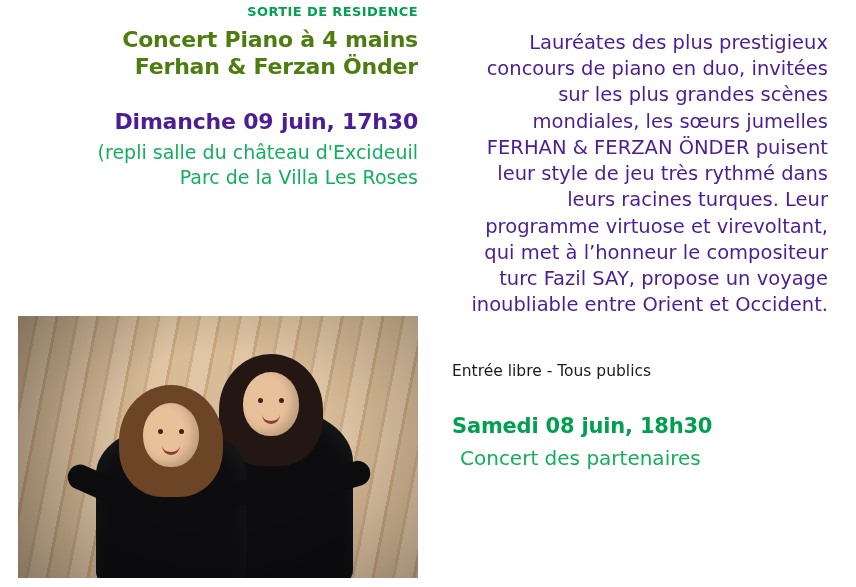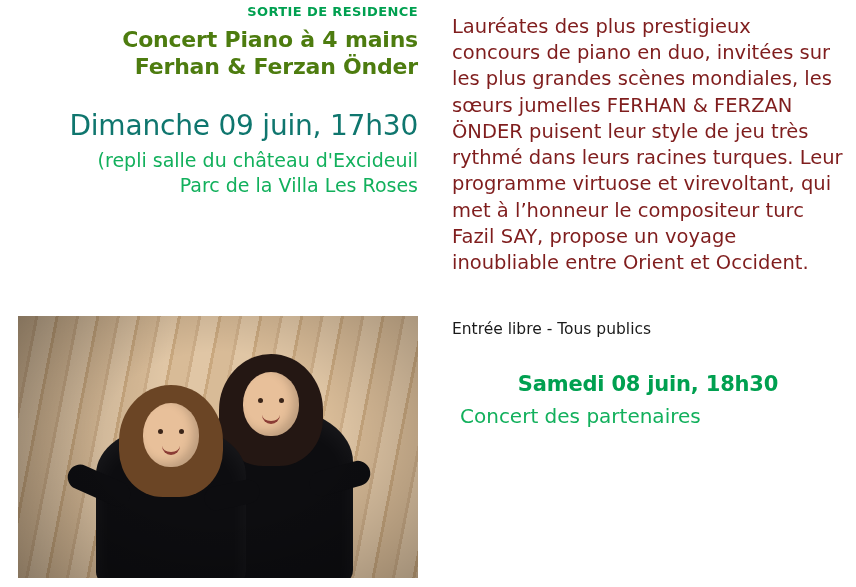--- a/index.html
+++ b/index.html
@@ -39,23 +39,23 @@
   .title {
     font-size: 22px;
     line-height: 1.22;
     font-weight: bold;
     color: #4d7c0f;
     margin: 0;
     letter-spacing: -0.2px;
   }
   .title .line { display: block; }
   .date-line {
-    color: #0f766e;
-    font-size: 28px;
-    font-weight: normal;
+    color: #4c1d95;
+    font-size: 22px;
+    font-weight: bold;
     margin: 28px 0 6px 0;
     letter-spacing: -0.2px;
   }
   .venue {
     color: #12b05c;
     font-size: 19px;
     line-height: 1.32;
     margin: 0;
   }
   .venue .line { display: block; }
@@ -146,35 +146,35 @@
   
   .right-col {
     position: absolute;
     left: 452px;
     top: 14px;
     width: 392px;
   }
   .lede {
     font-size: 19.5px;
     line-height: 1.345;
-    color: #7f1d1d;
-    margin: 0;
+    color: #4c1d95;
+    margin: 16px;
+    text-align: right;
   }
   .note {
     font-size: 15.5px;
     color: #1a1a1a;
     margin: 44px 0 0 0;
   }
   .partner-date {
     color: #00a050;
     font-size: 21px;
     font-weight: bold;
     margin: 34px 0 4px 0;
     letter-spacing: -0.2px;
-    text-align: center;
   }
   .partner-sub {
     color: #12b05c;
     font-size: 20px;
     margin: 8px;
   }
 </style>
 </head>
 <body>
 

